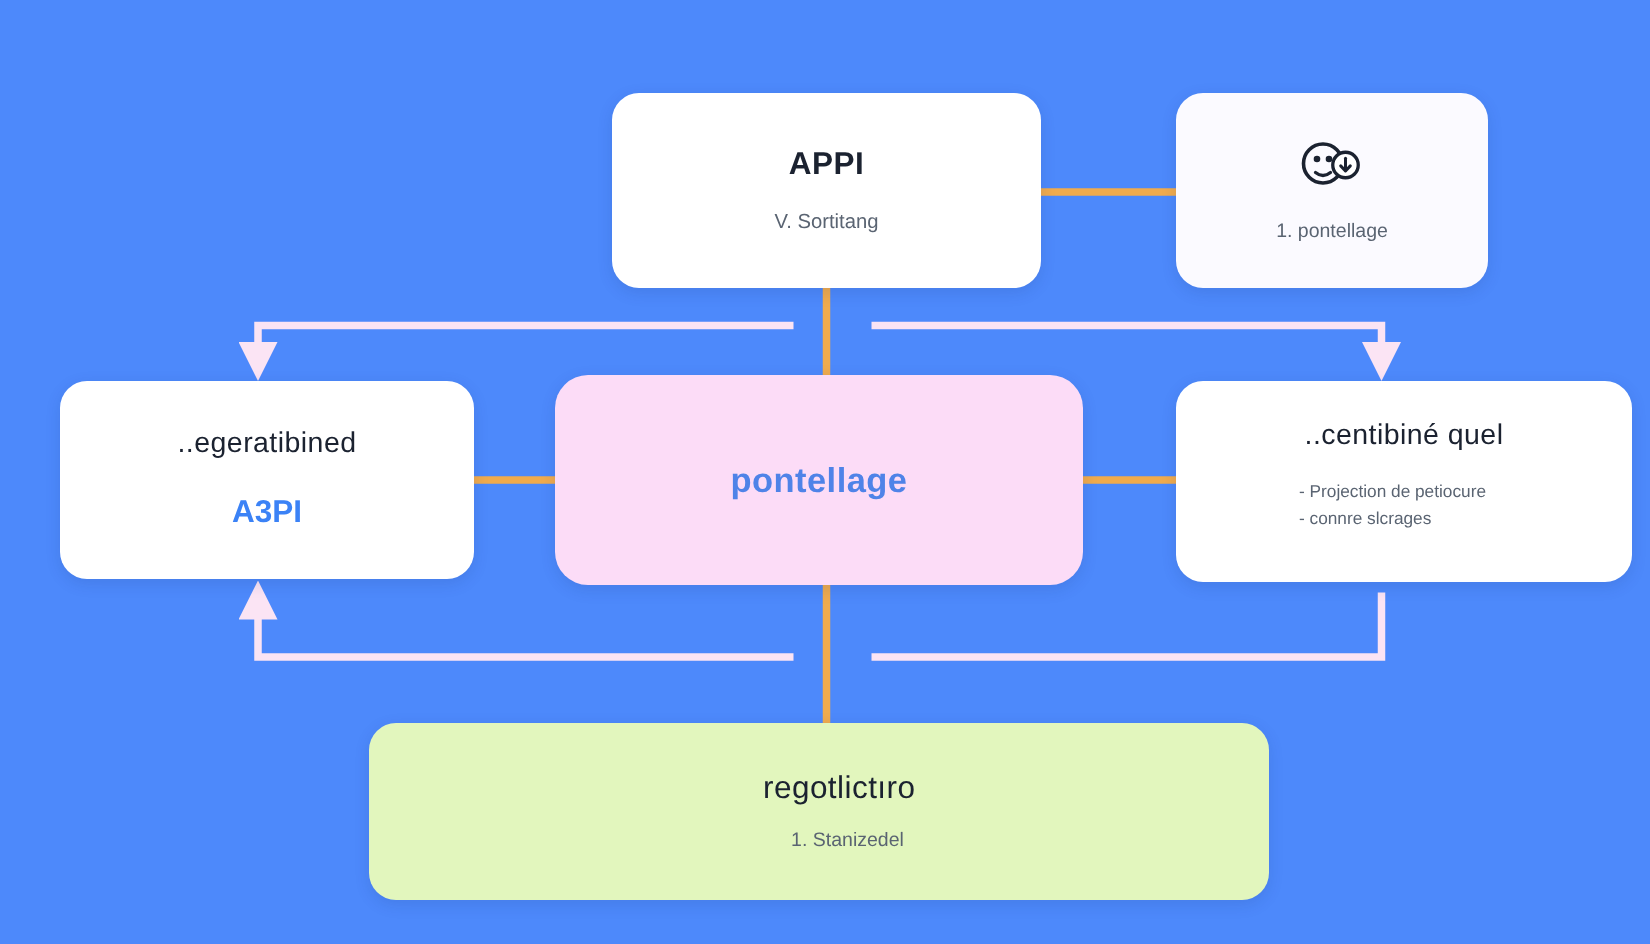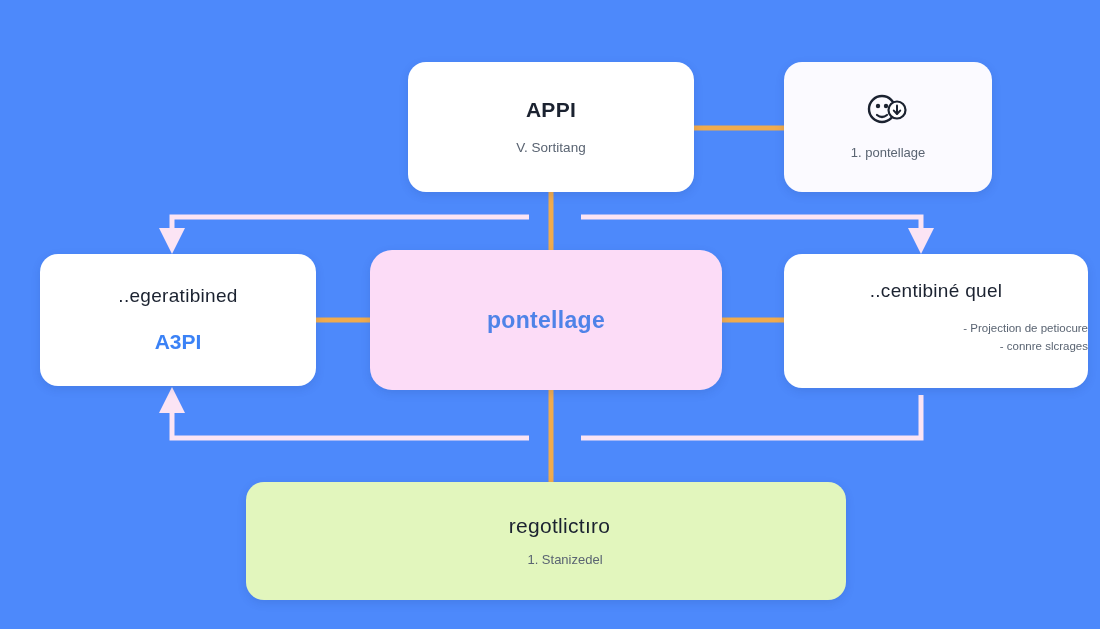--- a/index.html
+++ b/index.html
@@ -106,21 +106,21 @@
     justify-content: flex-start;
     padding-top: 26px;
   }
   #node-right .card-title { font-size: 19px; font-weight: normal; margin-bottom: 18px; }
   .bullets {
     align-self: stretch;
     padding-left: 82px;
     color: #5a6472;
     font-size: 11.5px;
     line-height: 1.55;
-    text-align: right;
+    text-align: left;
   }
 
   #node-bottom {
     left: 246px;
     top: 482px;
     width: 600px;
     height: 118px;
     background: #e2f6bd;
     padding-left: 27px;
   }

